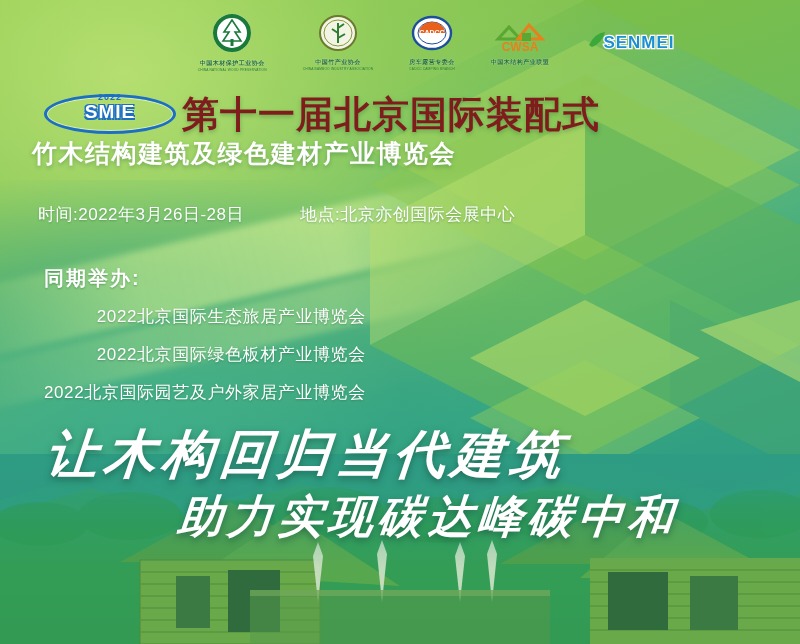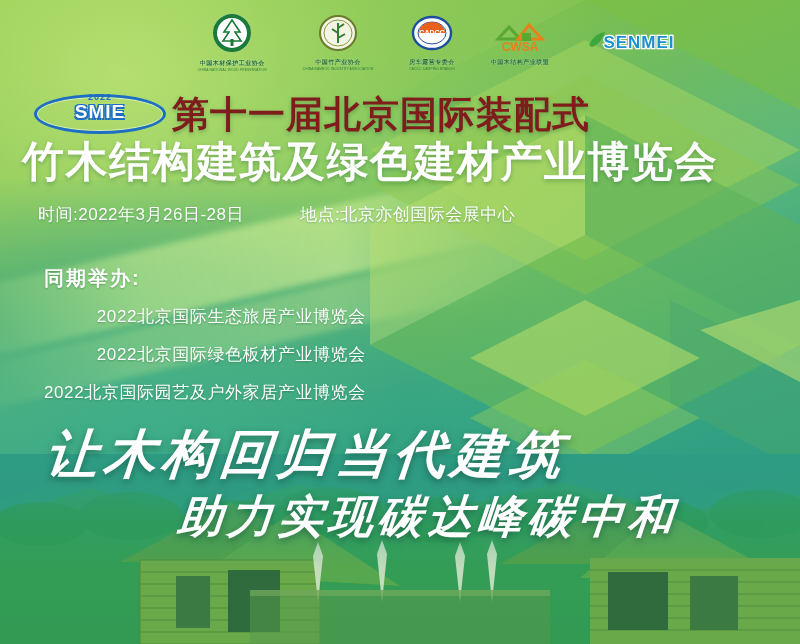--- a/index.html
+++ b/index.html
@@ -64,21 +64,21 @@
   .logo { position:relative; text-align:center; }
   .logo-mark { display:block; margin:0 auto; }
   .logo-cn {
     display:block; font-size:6px; letter-spacing:.5px; white-space:nowrap;
     color:#1d6b2f; font-weight:bold; margin-top:1px;
     text-shadow:0 0 1px rgba(255,255,255,.9);
   }
   .logo-en { display:block; font-size:3.2px; letter-spacing:.2px; color:#2b7a3c; white-space:nowrap; }
 
   
-  .title-wrap { position:absolute; left:0; top:92px; width:740px; }
+  .title-wrap { position:absolute; left:10px; top:92px; width:740px; }
   .title-line1 { display:flex; align-items:center; gap:6px; padding-left:34px; }
   .smie {
     position:relative; width:132px; height:46px; flex:0 0 auto;
   }
   .smie-ellipse {
     position:absolute; inset:2px 0 4px 0;
     border:3px solid #1d6fc4; border-radius:50%;
     box-shadow:0 0 0 1px rgba(255,255,255,.55) inset;
   }
   .smie-text {
@@ -95,21 +95,21 @@
     position:absolute; left:0; right:0; top:0; text-align:center;
     font-size:9px; font-weight:bold; color:#1d6fc4; letter-spacing:1px;
   }
   .t-main {
     font-size:37px; font-weight:bold; color:#7f1d1d; letter-spacing:1px;
     line-height:1.05; white-space:nowrap;
     text-shadow:0 2px 4px rgba(30,90,50,.35);
   }
   .title-line2 {
     padding-left:22px; margin-top:2px;
-    font-size:42px; font-weight:bold; color:#ffffff; letter-spacing:1.5px;
+    font-size:25px; font-weight:bold; color:#ffffff; letter-spacing:1.5px;
     line-height:1.05; white-space:nowrap;
     text-shadow:0 2px 4px rgba(30,90,50,.35);
   }
 
   
   .meta {
     position:absolute; left:38px; top:203px; width:740px;
     display:flex; gap:56px;
     font-size:17px; color:#ffffff; font-weight:500; letter-spacing:.5px;
     text-shadow:0 1px 2px rgba(30,90,50,.35);

